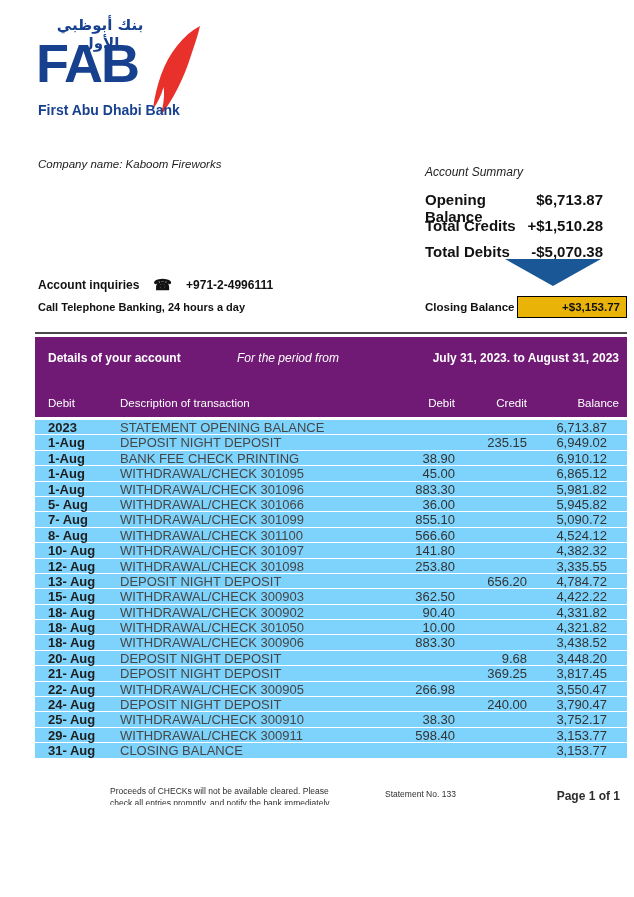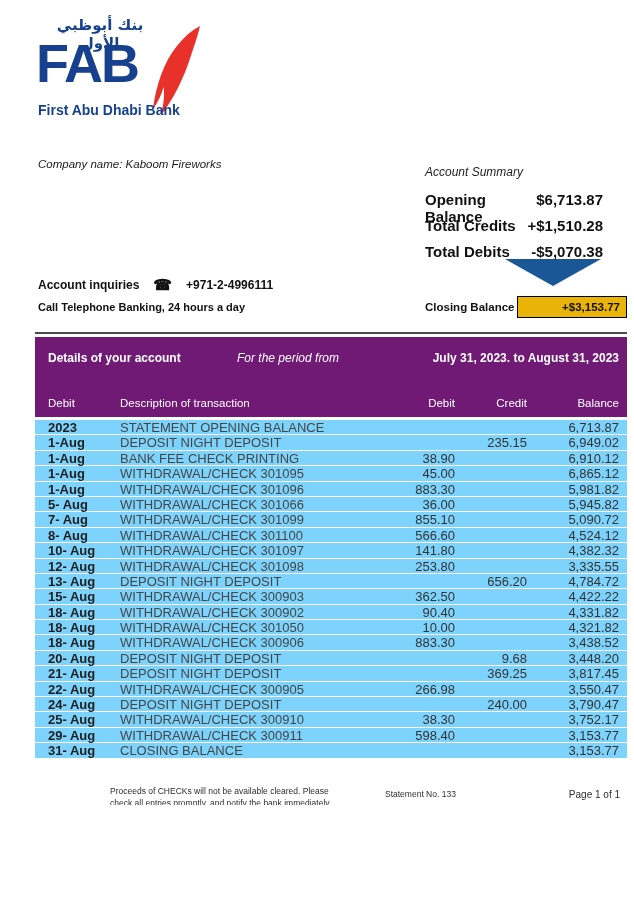--- a/index.html
+++ b/index.html
@@ -122,34 +122,34 @@
     grid-template-columns: 13px 72px 248px 87px 72px 1fr;
     background: #7dd3fc;
     height: 14.4px; align-items: center;
     margin-bottom: 1px;
     font-size: 13px;
   }
   .tcell.date    { grid-column: 2; font-weight: bold; color: #1e1e1e; }
   .tcell.desc    { grid-column: 3; color: #464646; }
   .tcell.debit   { grid-column: 4; text-align: right; color: #333; }
   .tcell.credit  { grid-column: 5; text-align: right; color: #333; }
-  .tcell.balance { grid-column: 6; text-align: right; padding-right: 8px; color: #333; }
+  .tcell.balance { grid-column: 6; text-align: right; padding-right: 20px; color: #333; }
 
   
   .footer-note {
     position: absolute; left: 110px; top: 786px; width: 228px;
     font-size: 8.5px; line-height: 1.4; color: #2d2d2d;
   }
   .footer-statement {
     position: absolute; left: 385px; top: 789px;
     font-size: 8.5px; color: #2d2d2d;
   }
   .footer-page {
     position: absolute; right: 14px; top: 789px;
-    font-size: 10px; color: #2d2d2d;
+    font-size: 12px; color: #2d2d2d; font-weight: bold;
   }
 
   
   .watermark {
     position: absolute; left: 248px; top: 815px;
     font-size: 41px; font-weight: bold; letter-spacing: -1px;
     white-space: nowrap;
     text-shadow: 2px 2px 0 #111, -1px -1px 0 #111, 1px -1px 0 #111, -1px 1px 0 #111;
   }
   .wm-1 { color: #F2DE07; }

